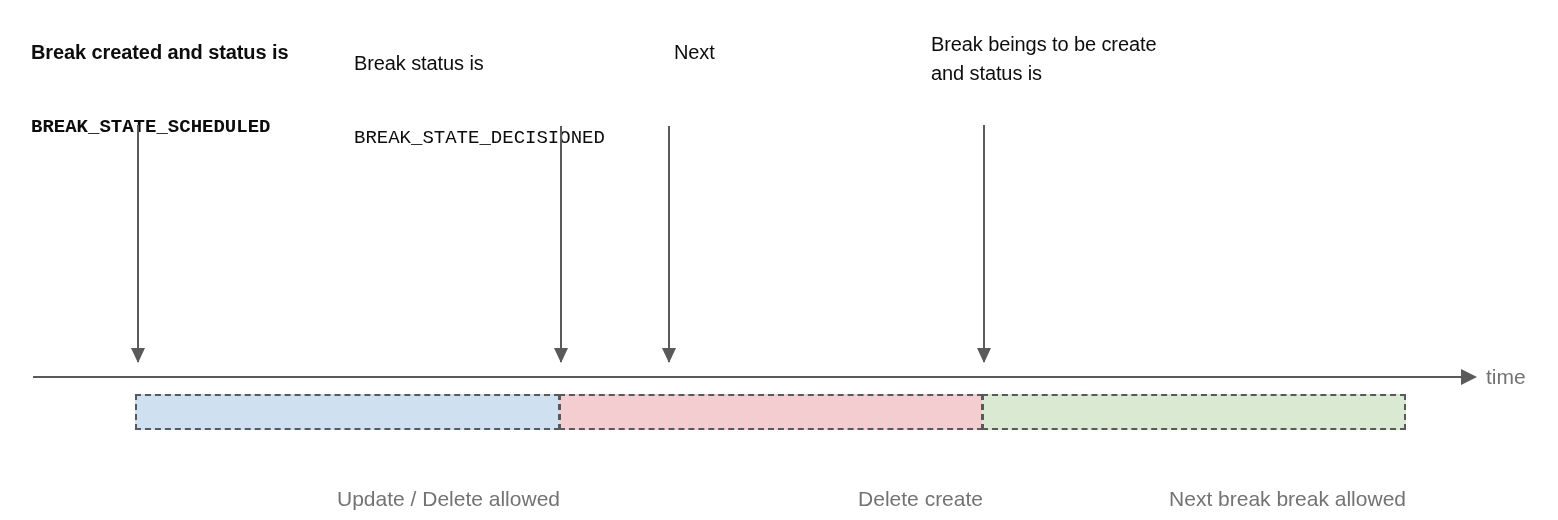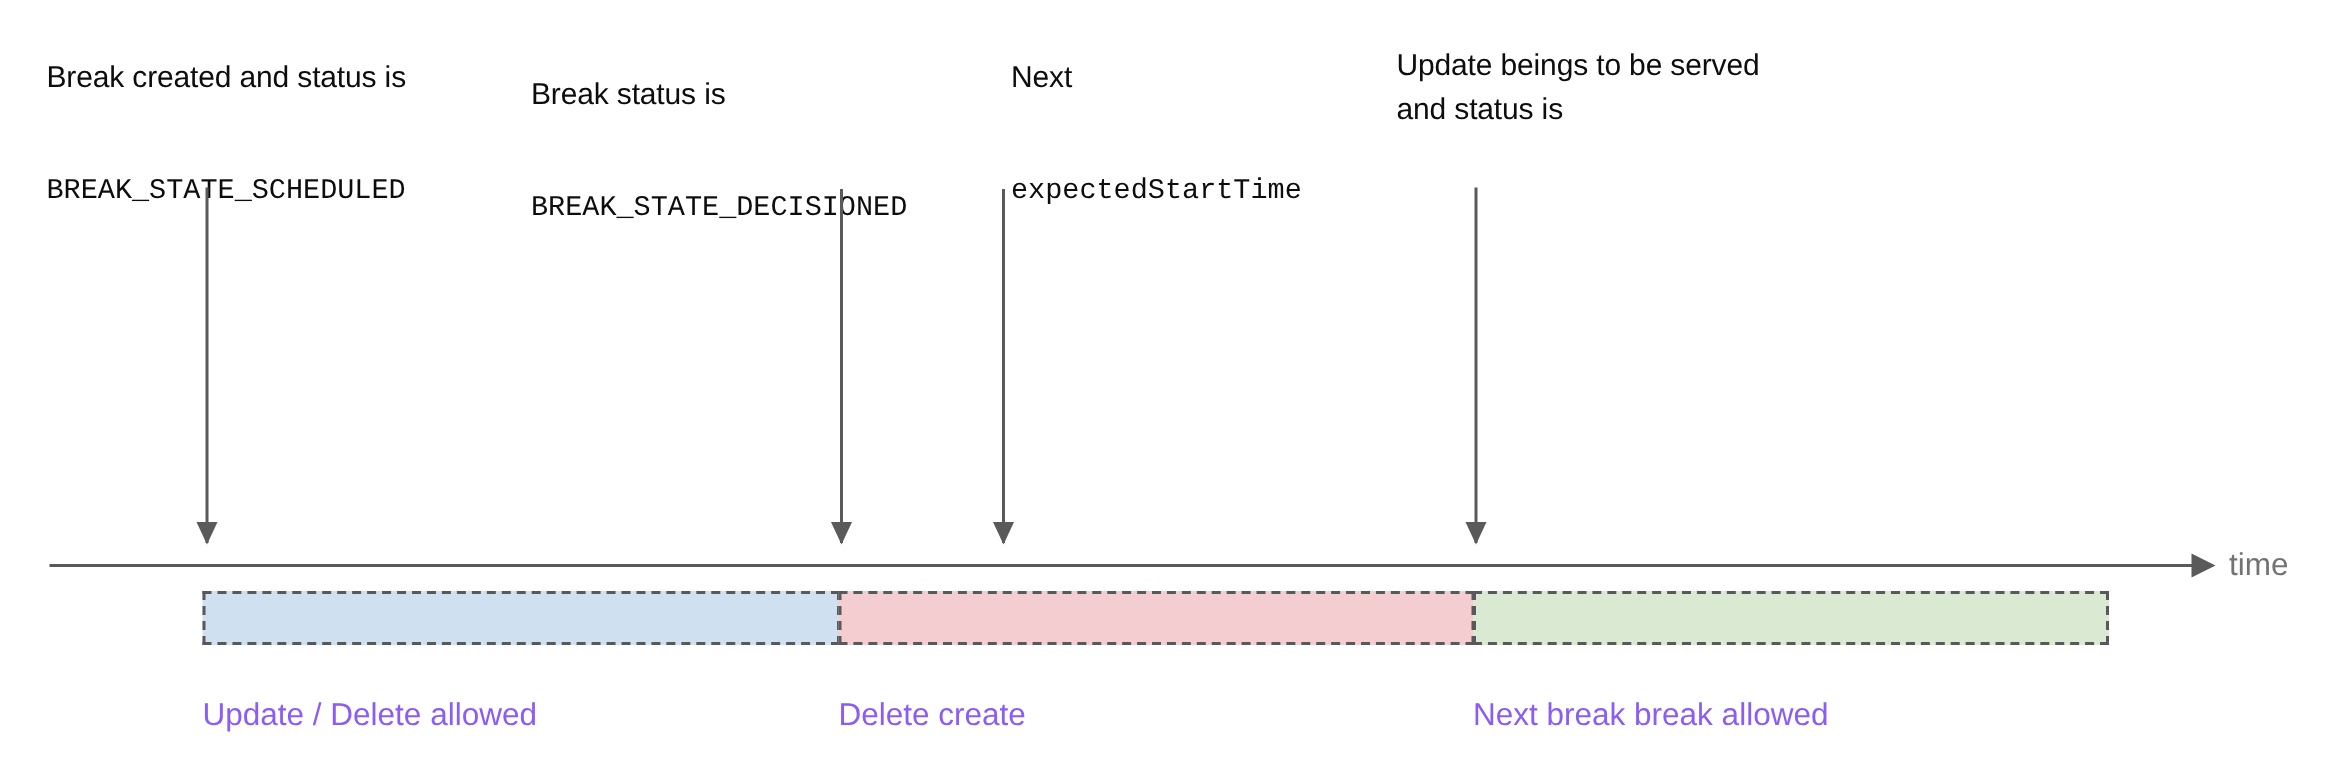--- a/index.html
+++ b/index.html
@@ -90,48 +90,47 @@
   
   .phase-bar {
     position: absolute;
     top: 394px;
     height: 36px;
     box-sizing: border-box;
     border: 2.5px dashed #58595b;
   }
   .phase-caption {
     position: absolute;
-    top: 462px;
+    top: 484px;
     font-size: 21px;
     line-height: 30px;
-    color: #8b5cf6;
-    text-align: left;
+    color: #737373;
+    text-align: right;
     white-space: nowrap;
   }
 </style>
 </head>
 <body>
 
 <div id="canvas">
 
   <div id="annotation-layer">
-      <div class="annotation" style="left: 31px; top: 38px;">
+      <div class="annotation" style="left: 31px; top: 38px; font-weight: bold;">
         <span class="ann-line">Break created and status is</span>
         <span class="ann-line mono">BREAK_STATE_SCHEDULED</span>
       </div>
       <div class="annotation" style="left: 354px; top: 49px;">
         <span class="ann-line">Break status is</span>
         <span class="ann-line mono">BREAK_STATE_DECISIONED</span>
       </div>
       <div class="annotation" style="left: 674px; top: 38px;">
         <span class="ann-line">Next</span>
-        <span class="ann-line mono">expectedStartTime</span>
       </div>
       <div class="annotation" style="left: 931px; top: 30px;">
-        <span class="ann-line">Update beings to be served</span>
+        <span class="ann-line">Break beings to be create</span>
         <span class="ann-line">and status is</span>
       </div>
     </div>
 
   <div id="arrow-layer">
       <div class="varrow" style="left: 131px; top: 125px; height: 237px;">
         <div class="shaft"></div>
         <div class="head"></div>
       </div>
       <div class="varrow" style="left: 554px; top: 126px; height: 236px;">

